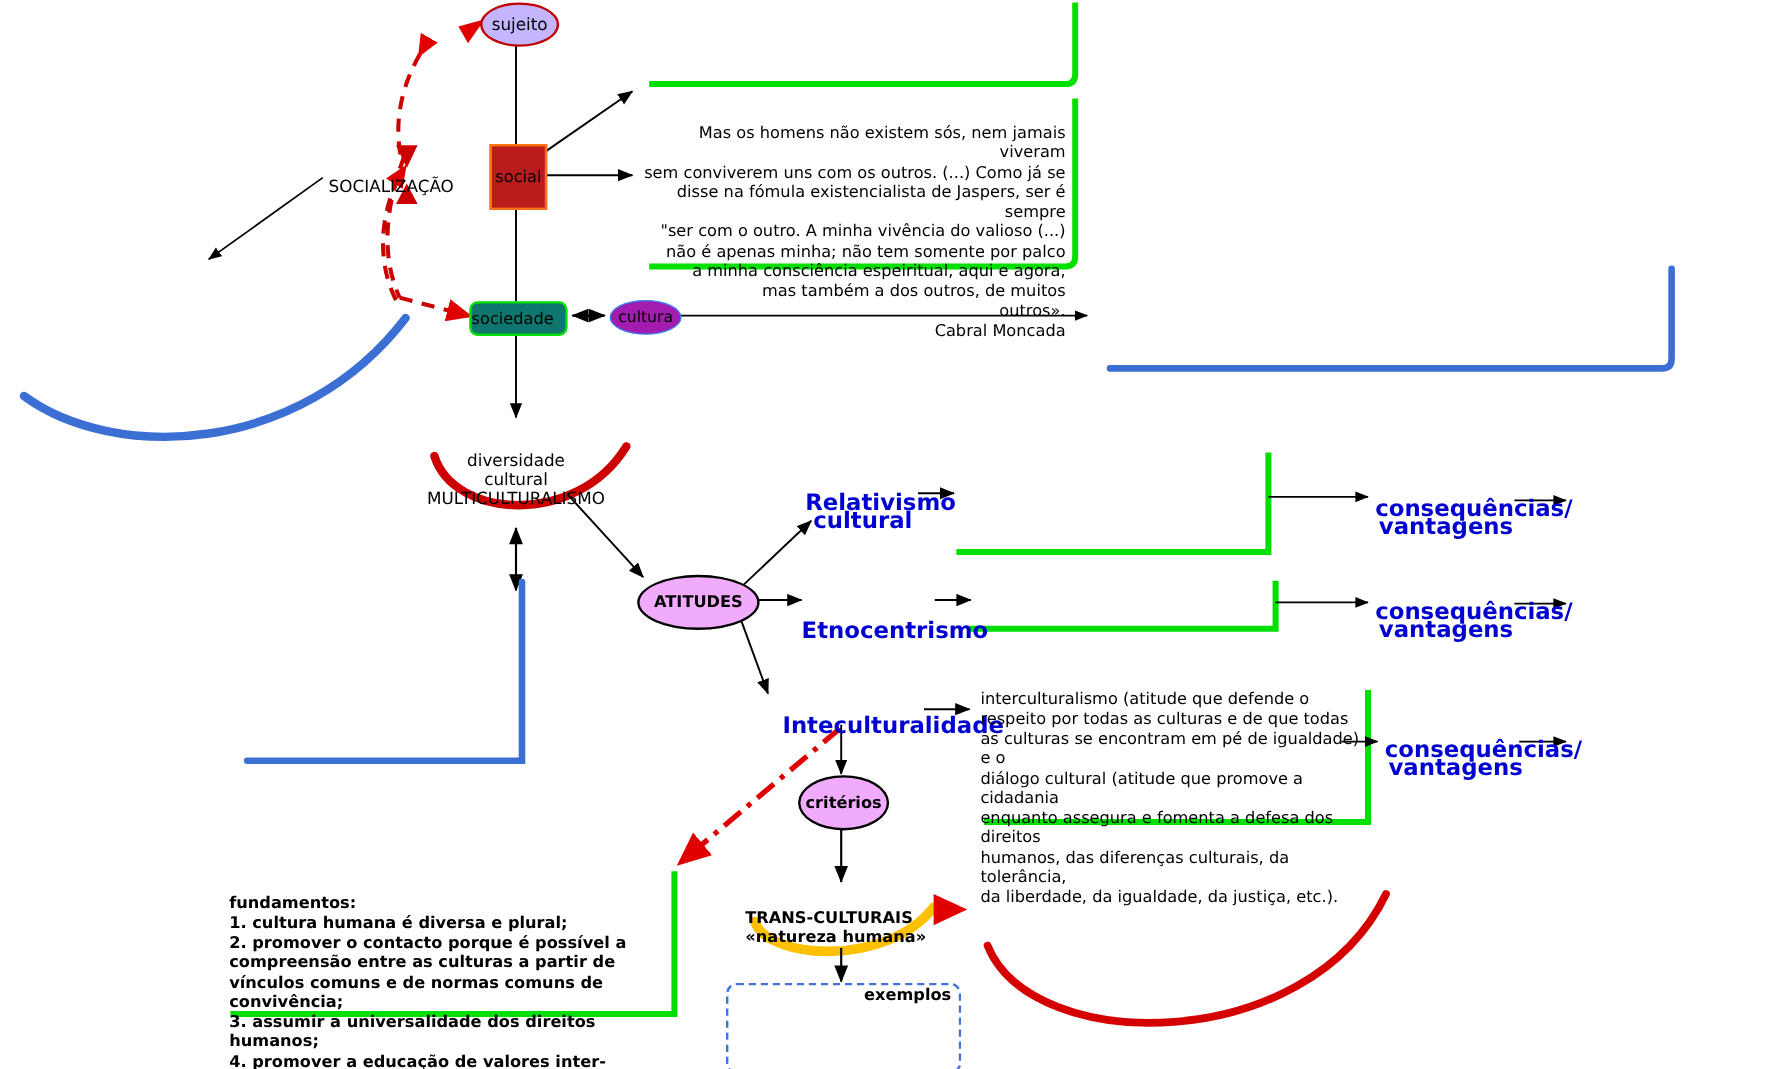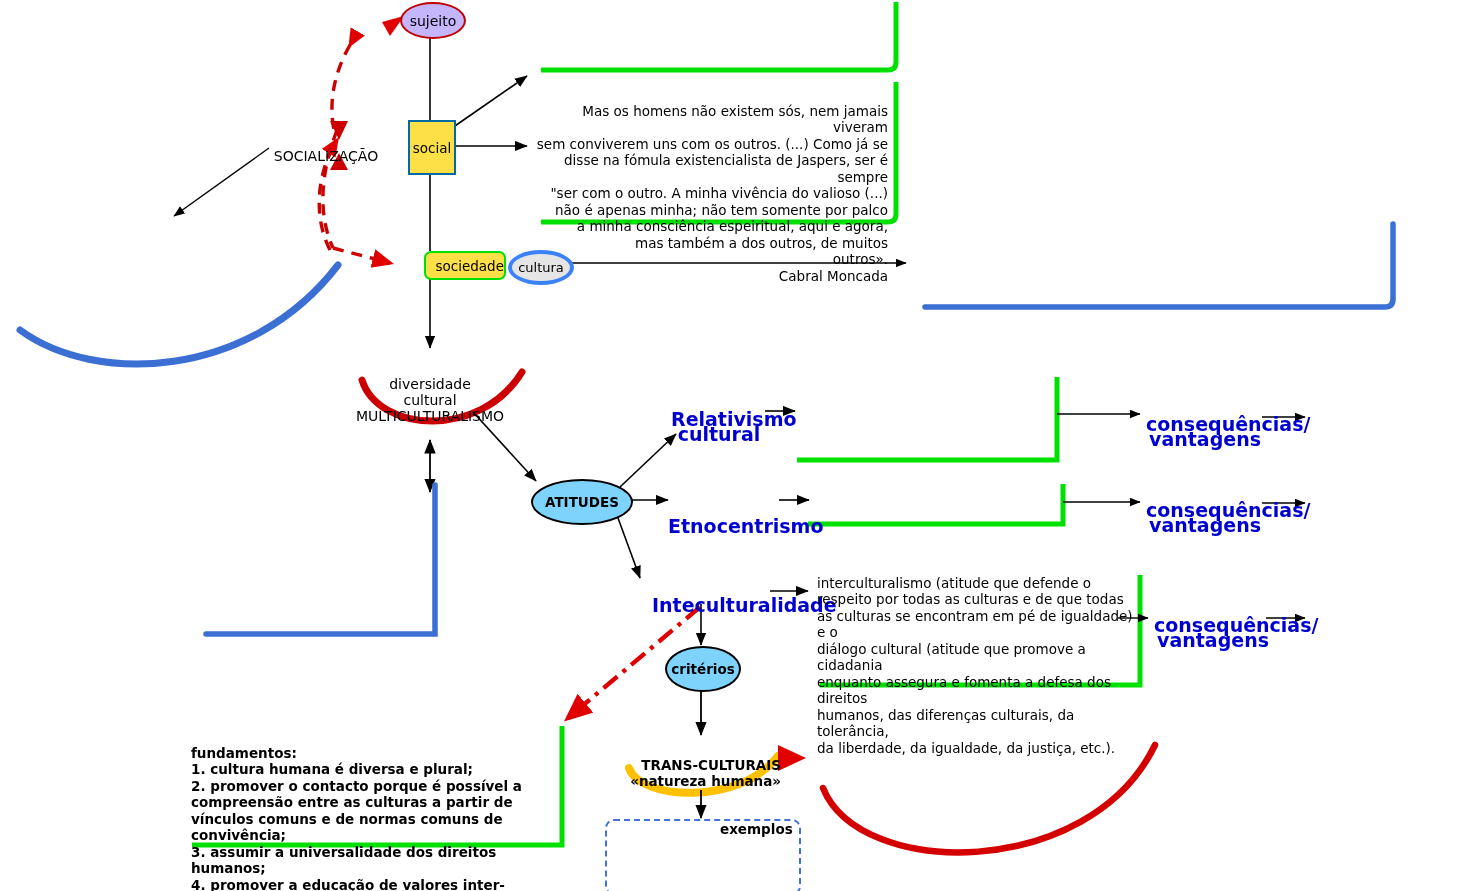--- a/index.html
+++ b/index.html
@@ -17,28 +17,28 @@
 
   .label-plain{position:absolute;color:#000;font-size:14px;line-height:16px;
          text-align:center;white-space:pre-line;}
   .label-blue{position:absolute;color:#0000d0;font-size:19px;line-height:15px;
          font-weight:bold;text-align:center;white-space:pre-line;}
 
   
   .ellipse{position:absolute;display:flex;align-items:center;justify-content:center;
          border-radius:50%;text-align:center;}
   .ell-sujeito{background:#c4b5fd;border:2.2px solid #C00000;color:#000;font-size:14px;}
-  .ell-yellow-bold{background:#7dd3fc;border:2.2px solid #000;color:#000;
+  .ell-yellow-bold{background:#f0abfc;border:2.2px solid #000;color:#000;
          font-size:13.5px;font-weight:bold;}
-  .ell-cultura{background:#e5e5e5;border:4px solid #3b82f6;color:#000;font-size:13px;}
+  .ell-cultura{background:#a21caf;border:1px solid #3b82f6;color:#000;font-size:13px;}
 
   .box-social{position:absolute;display:flex;align-items:center;justify-content:center;
-         border:2px solid #0369a1;background:#fde047;color:#000;font-size:13.5px;}
-  .box-sociedade{position:absolute;display:flex;align-items:center;justify-content:flex-end;
-         border:2.4px solid #00E000;border-radius:7px;background:#fde047;color:#000;font-size:13.5px;margin-left:33px;}
+         border:2px solid #f97316;background:#b91c1c;color:#000;font-size:13.5px;}
+  .box-sociedade{position:absolute;display:flex;align-items:center;justify-content:flex-start;
+         border:2.4px solid #00E000;border-radius:7px;background:#0f766e;color:#000;font-size:13.5px;}
   .box-exemplos{position:absolute;border:2.4px dashed #4472D8;border-radius:9px;background:#fff;}
   .exemplos-lbl{position:absolute;color:#000;font-size:13.5px;font-weight:bold;}
 </style>
 </head>
 <body>
 
 <div id="stage">
 
   <svg id="svg-layer" viewBox="0 0 1482 891" xmlns="http://www.w3.org/2000/svg">
     <defs>
@@ -229,21 +229,21 @@
   <div class="bold-blk" style="left:191px;top:728px;width:380px;text-align:left;">
     <span>fundamentos:
 1. cultura humana é diversa e plural;
 2. promover o contacto porque é possível a
 compreensão entre as culturas a partir de
 vínculos comuns e de normas comuns de convivência;
 3. assumir a universalidade dos direitos humanos;
 4. promover a educação de valores inter-subjectivos.</span>
   </div>
 
-  <div class="bold-blk" style="left:621px;top:740px;width:160px;text-align:right;">
+  <div class="bold-blk" style="left:621px;top:740px;width:160px;text-align:left;">
     <span>TRANS-CULTURAIS
 «natureza humana»</span>
   </div>
 
 
   <div class="box-exemplos" style="left:605px;top:819px;width:192px;height:72px;"></div>
   <div class="exemplos-lbl" style="left:720px;top:821px;">
     <span>exemplos</span>
   </div>
 

